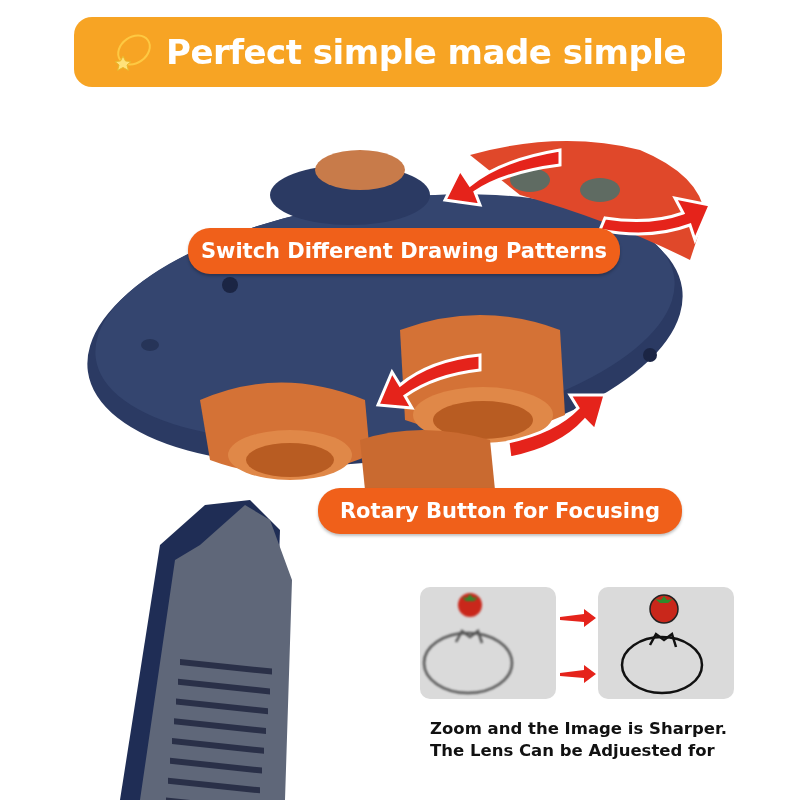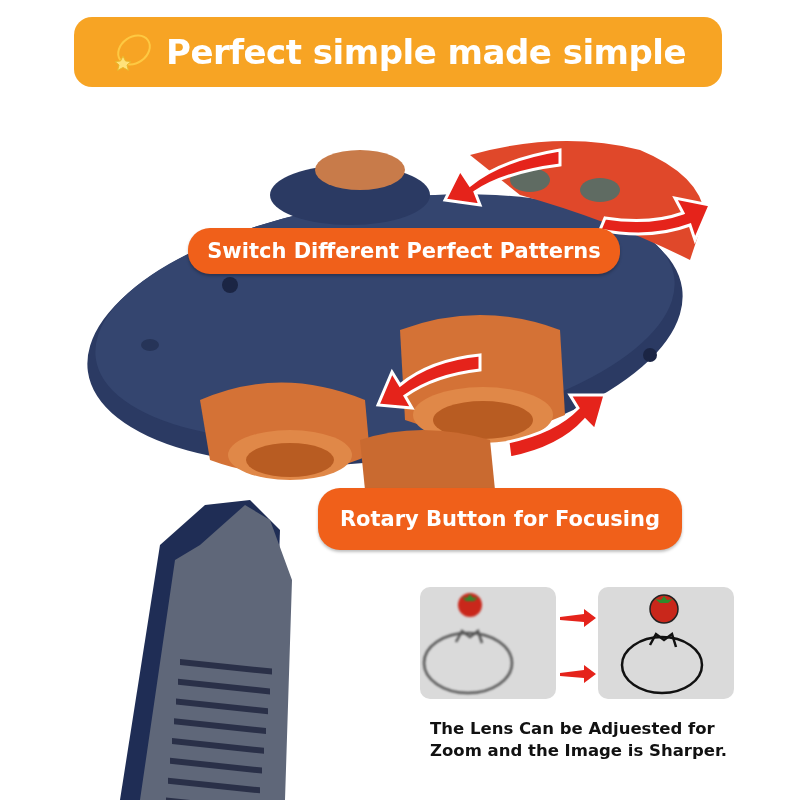--- a/index.html
+++ b/index.html
@@ -3,21 +3,21 @@
 <meta charset="utf-8">
 <style>
   html, body { margin:0; padding:0; }
   body { width:800px; height:800px; background:#ffffff; position:relative; overflow:hidden; font-family:"DejaVu Sans", sans-serif; }
   .banner { position:absolute; left:74px; top:17px; width:648px; height:70px; background:#F7A424; border-radius:18px; display:flex; align-items:center; justify-content:center; gap:12px; }
   .banner .star { width:44px; height:44px; position:relative; }
   .banner-title { color:#fff; font-family:"DejaVu Sans", sans-serif; font-weight:bold; font-size:34px; letter-spacing:-0.5px; }
   .scene { position:absolute; left:0; top:0; width:800px; height:800px; }
   .pill { position:absolute; background:#F0601A; color:#fff; font-family:"DejaVu Sans", sans-serif; font-weight:bold; border-radius:22px; display:flex; align-items:center; justify-content:center; box-shadow:0 2px 3px rgba(0,0,0,0.25); }
   .pill-switch { left:188px; top:228px; width:432px; height:46px; font-size:21px; }
-  .pill-rotary { left:318px; top:488px; width:364px; height:62px; font-size:21px; }
+  .pill-rotary { left:318px; top:488px; width:364px; height:46px; font-size:21px; }
   .compare { position:absolute; left:420px; top:587px; width:316px; height:115px; }
   .panel { position:absolute; top:0; width:136px; height:112px; background:#DADADA; border-radius:10px; }
   .panel-left { left:0; }
   .panel-right { left:178px; }
   .caption { position:absolute; left:430px; top:718px; width:340px; font-family:"DejaVu Sans", sans-serif; font-weight:bold; font-size:16.5px; line-height:22px; color:#111; }
 </style>
 </head>
 <body>
 
 <div class="banner">
@@ -74,21 +74,21 @@
   </g>
 
   <g fill="#E5231B" stroke="#ffffff" stroke-width="3">
     <path d="M560,150 Q500,160 470,185 L460,170 L445,200 L480,205 L475,192 Q505,172 560,165 Z"></path>
     <path d="M600,230 Q650,240 690,225 L695,240 L710,205 L675,198 L683,213 Q650,225 605,218 Z"></path>
     <path d="M480,355 Q430,360 400,385 L392,372 L378,405 L412,408 L405,396 Q435,375 480,370 Z"></path>
     <path d="M510,458 Q560,448 585,420 L595,430 L605,395 L570,395 L578,408 Q555,432 508,442 Z"></path>
   </g>
 </svg>
 
-<div class="pill pill-switch">Switch Different Perfect Patterns</div>
+<div class="pill pill-switch">Switch Different Drawing Patterns</div>
 <div class="pill pill-rotary">Rotary Button for Focusing</div>
 
 <div class="compare">
   <div class="panel panel-left">
     <svg width="136" height="112" viewBox="0 0 136 112">
       <g filter="blur(0.8px)">
         <circle cx="50" cy="18" r="12" fill="#C9271B"></circle>
         <polygon points="50,7 53,11 58,10 54,14 46,14 42,10 47,11" fill="#2F8A2C"></polygon>
         <ellipse cx="48" cy="76" rx="44" ry="30" fill="none" stroke="#555" stroke-width="2.5"></ellipse>
         <polyline points="36,55 42,44 50,50 58,44 62,56" fill="none" stroke="#555" stroke-width="2.5"></polyline>
@@ -103,15 +103,15 @@
     <svg width="136" height="112" viewBox="0 0 136 112">
       <circle cx="66" cy="22" r="14" fill="#C9271B" stroke="#222" stroke-width="1.5"></circle>
       <polygon points="66,9 69,13 75,12 70,16 62,16 57,12 63,13" fill="#2F8A2C"></polygon>
       <ellipse cx="64" cy="78" rx="40" ry="28" fill="none" stroke="#111" stroke-width="2.5"></ellipse>
       <polyline points="52,58 58,47 66,53 74,47 78,60" fill="none" stroke="#111" stroke-width="2.5"></polyline>
     </svg>
   </div>
 </div>
 
 <div class="caption">
+  <div>Zoom and the Image is Sharper.</div>
   <div>The Lens Can be Adjuested for</div>
-  <div>Zoom and the Image is Sharper.</div>
 </div>
 
 </body></html>

